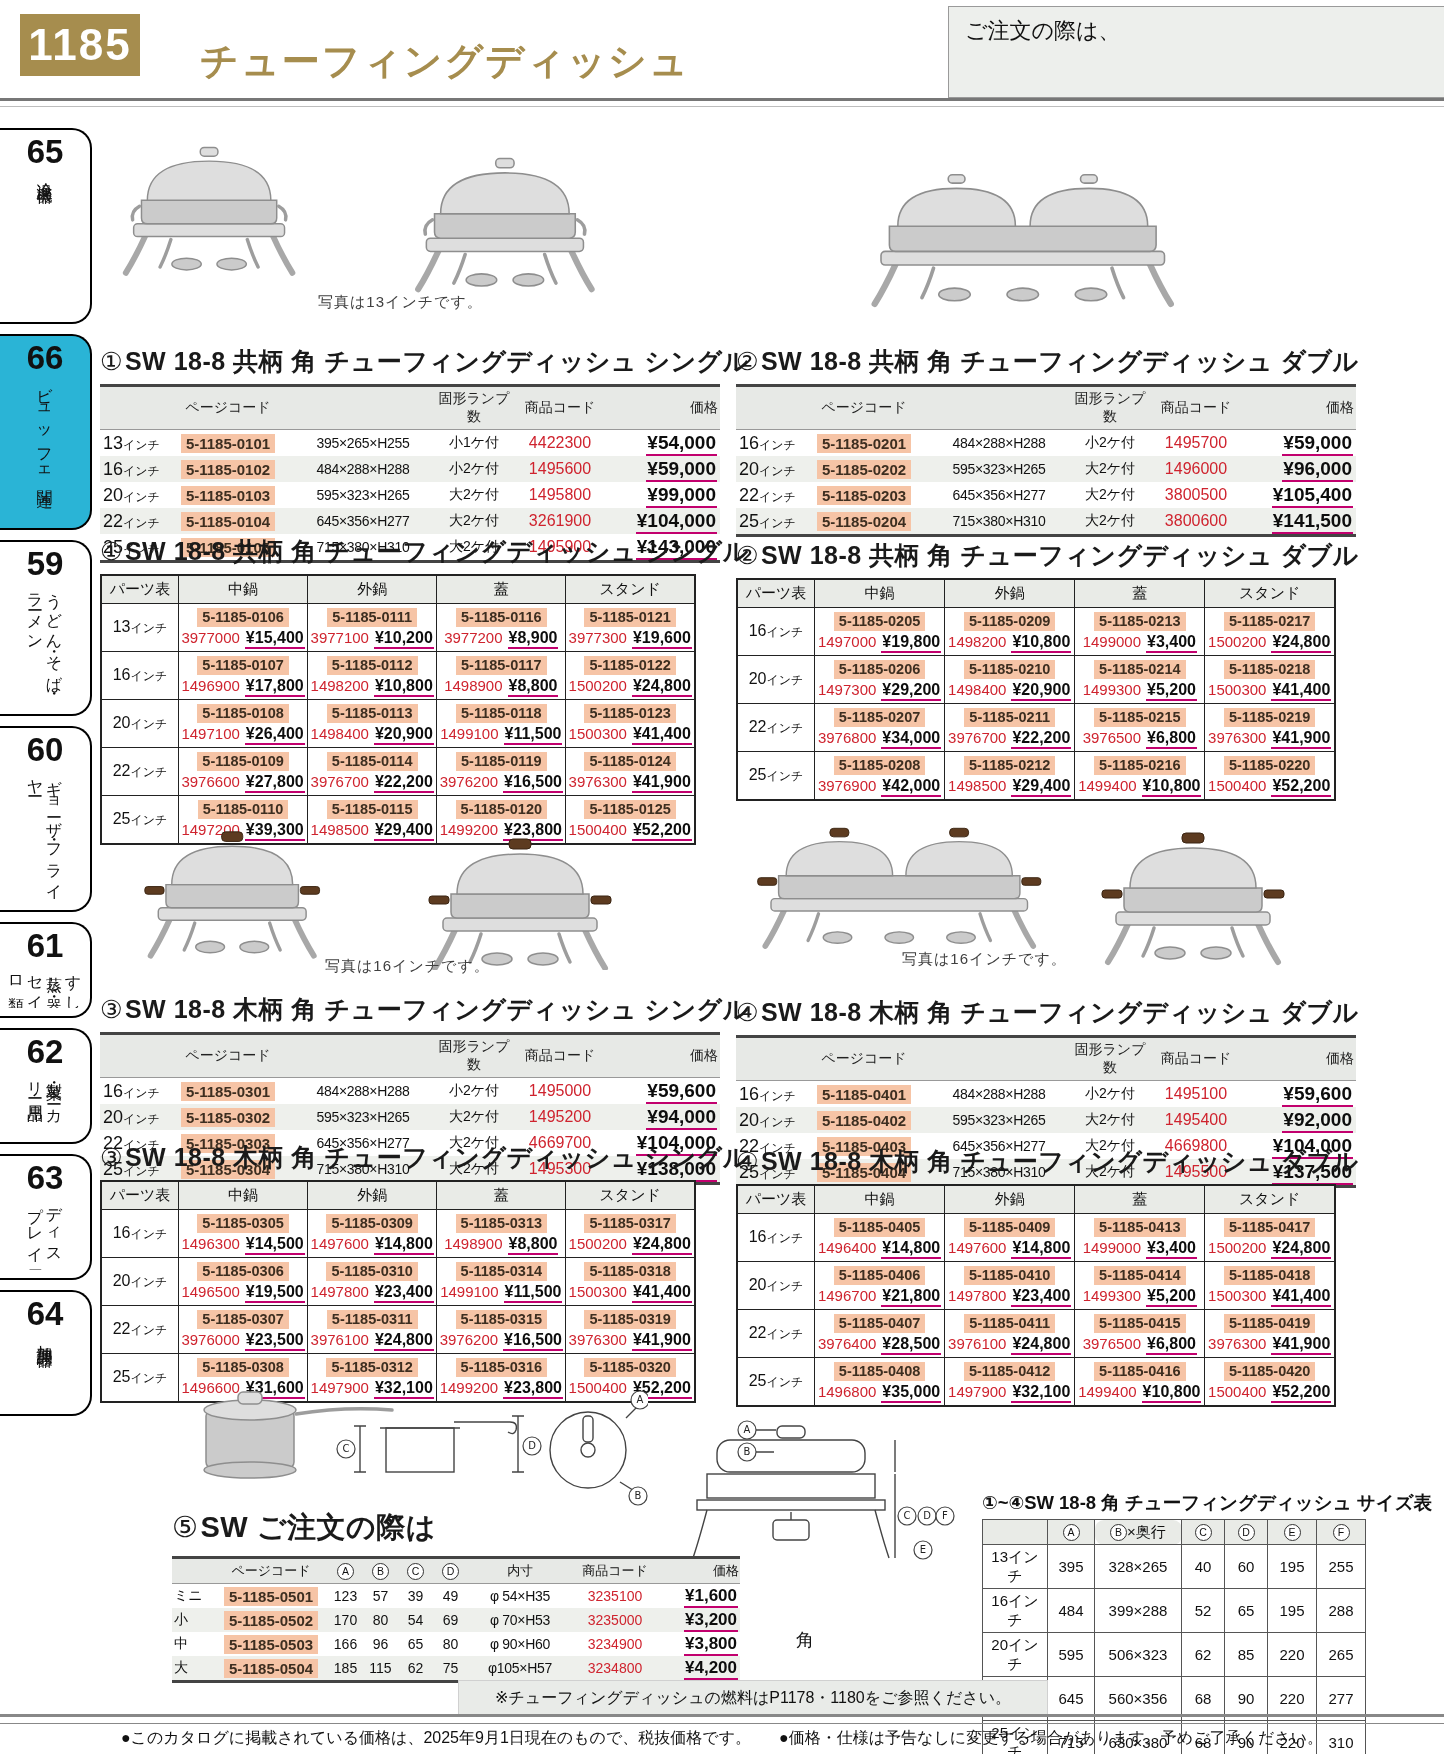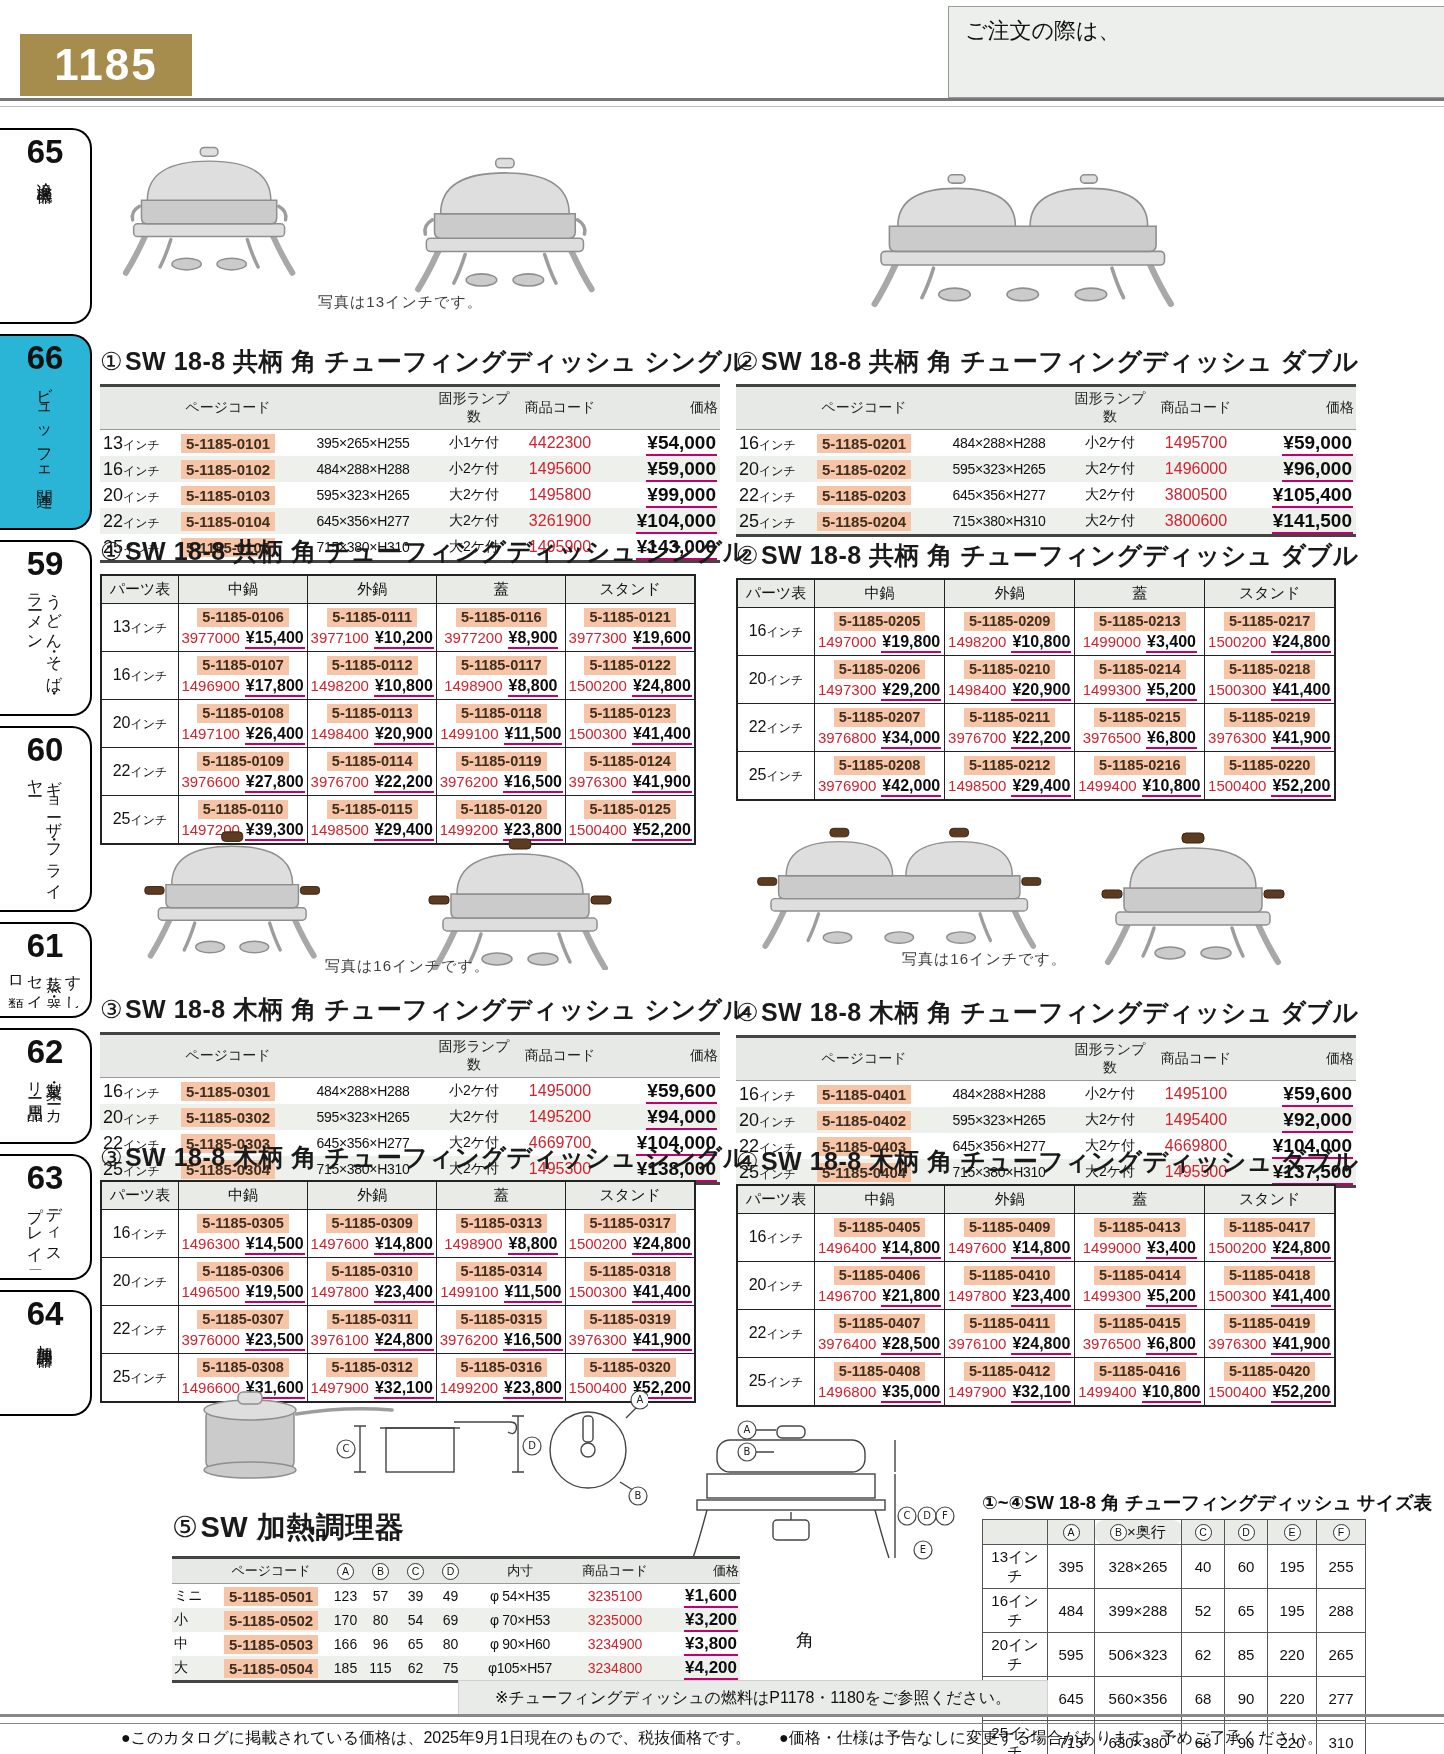--- a/index.html
+++ b/index.html
@@ -1,19 +1,19 @@
 <!DOCTYPE html>
 <html><head>
 <meta charset="utf-8">
 <style>
   html,body{margin:0;padding:0;background:#fff;font-family:"Liberation Sans","DejaVu Sans",sans-serif;color:#111;}
   .page{position:relative;width:1444px;height:1754px;background:#fff;overflow:hidden;}
 
   
-  .hdr-num{position:absolute;left:20px;top:34px;width:172px;height:62px;background:#a68d4e;color:#fff;
+  .hdr-num{position:absolute;left:20px;top:14px;width:120px;height:62px;background:#a68d4e;color:#fff;
     font-size:44px;font-weight:bold;display:flex;align-items:center;justify-content:center;letter-spacing:2px;}
   .hdr-title{position:absolute;left:200px;top:36px;font-size:38px;font-weight:bold;color:#a68d4e;letter-spacing:2px;}
   .order-box{position:absolute;left:948px;top:6px;width:478px;height:72px;background:#edefec;border:1px solid #9a9a9a;
     padding:9px 16px;font-size:22px;line-height:30px;}
   .order-box .red{color:#d9232e;font-weight:bold;}
   .hdr-rule{position:absolute;left:0;top:98px;width:100%;height:5px;border-top:3px solid #777;border-bottom:1px solid #bdbdbd;}
 
   
   .sidebar{position:absolute;left:0;top:128px;width:96px;}
   .tab{box-sizing:border-box;border:2px solid #000;border-left:none;border-radius:0 20px 20px 0;background:#fff;
@@ -175,20 +175,21 @@
         <path class="m1" d="M162 84 q0 -36 56 -36 q56 0 56 36 z"></path>
         <rect class="wd" x="82" y="34" width="20" height="9" rx="4"></rect>
           <rect class="wd" x="208" y="34" width="20" height="9" rx="4"></rect>
         <rect class="wd" x="6" y="86" width="20" height="8" rx="3"></rect>
           <rect class="wd" x="284" y="86" width="20" height="8" rx="3"></rect>
       </g>
     </defs>
   </svg>
 
   <div class="hdr-num">1185</div>
+  <div class="hdr-title">チューフィングディッシュ</div>
   <div class="order-box">
     <div>ご注文の際は、</div>
   </div>
   <div class="hdr-rule"></div>
 
   <nav class="sidebar" id="sidebar">
       <div class="tab">
         <span class="tab-num">65</span>
         <span class="tab-label">冷温機器</span>
       </div>
@@ -875,21 +876,21 @@
         <path class="dln" d="M458 30 l14 -14 M452 94 l16 10"></path>
         <circle class="dcl" cx="472" cy="12" r="9"></circle>
           <text class="dtx" x="472" y="15">A</text>
         <circle class="dcl" cx="470" cy="108" r="9"></circle>
           <text class="dtx" x="470" y="111">B</text>
       </g>
     </svg>
   </div>
 
   <section class="lamp-sec">
-    <h3 class="sec-h"><span class="sec-num">⑤</span><span class="sec-title">SW 加熱調理器</span></h3>
+    <h3 class="sec-h"><span class="sec-num">⑤</span><span class="sec-title">SW ご注文の際は</span></h3>
     <table class="ltable">
       <thead>
           <tr>
             <th class="l-name"></th>
             <th class="l-pc">ページコード</th>
             <th class="l-num"><span class="cl">A</span></th>
             <th class="l-num"><span class="cl">B</span></th>
             <th class="l-num"><span class="cl">C</span></th>
             <th class="l-num"><span class="cl">D</span></th>
             <th class="l-inner">内寸</th>

